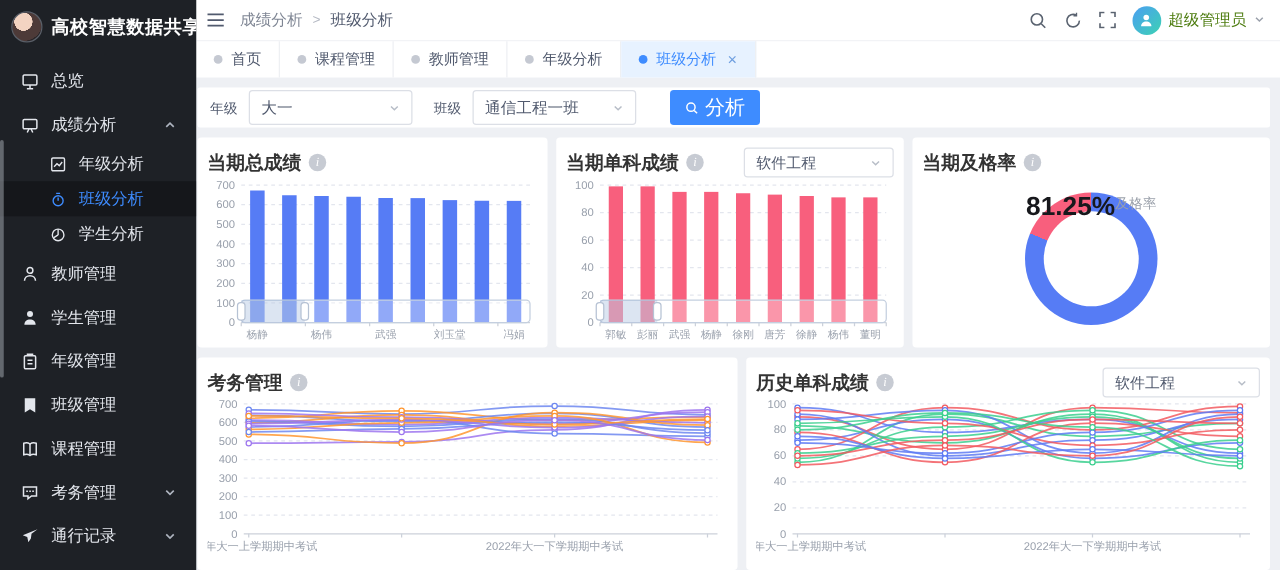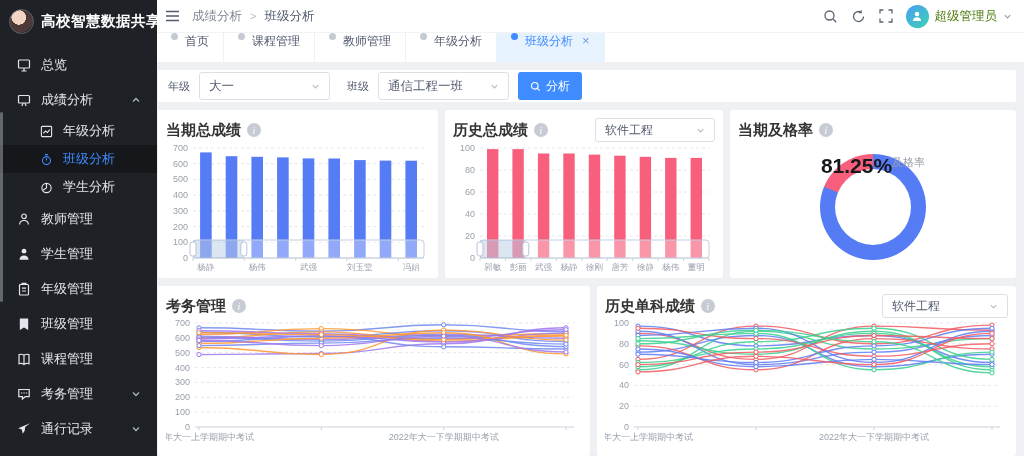--- a/index.html
+++ b/index.html
@@ -24,31 +24,31 @@
   .hamburger{display:flex;color:#515a6e}
   .crumb{font-size:12.5px;color:#7f8694;display:flex;gap:8px;align-items:center}
   .crumb .sep{color:#b5bac4;font-size:11px}
   .crumb .cur{color:#515a6e}
   .top-icons{margin-left:auto;display:flex;align-items:center;gap:13px;color:#5a6370}
   .tico{display:flex;cursor:pointer}
   .user{display:flex;align-items:center;gap:6px;cursor:pointer}
   .user-avatar{width:23px;height:23px;border-radius:50%;background:linear-gradient(135deg,#4b9ef2,#3cd2b4);display:flex;align-items:center;justify-content:center;color:#fff}
   .user-name{font-size:12.5px;color:#4d7c0f}
   .tabbar{height:30px;min-height:30px;background:#fff;display:flex;border-top:1px solid #f2f3f6}
-  .tab{display:flex;align-items:flex-start;gap:7px;padding:0 14px;font-size:12px;color:#515a6e;border-right:1px solid #eef0f3;cursor:pointer;white-space:nowrap}
+  .tab{display:flex;align-items:center;gap:7px;padding:0 14px;font-size:12px;color:#515a6e;border-right:1px solid #eef0f3;cursor:pointer;white-space:nowrap}
   .tab .dot{width:7px;height:7px;border-radius:50%;background:#c5c9d2}
   .tab.on{background:#e7f2ff;color:#3e8cff}
   .tab.on .dot{background:#3e8cff}
   .tab .x{font-size:13px;color:#6f9fe0;margin-left:2px}
   
   .filter-card{background:#fff;height:44px;margin:8px 8px 0 1px;display:flex;align-items:center;padding:0 10px;gap:9px;border-radius:2px}
   .flabel{font-size:11px;color:#515a6e}
   .sel{height:28px;border:1px solid #dcdfe6;border-radius:3px;display:flex;align-items:center;justify-content:space-between;padding:0 9px;width:131px;font-size:12.5px;color:#515a6e;background:#fff;cursor:pointer}
   .sel .chev{color:#b7bdc7;display:flex}
-  .btn{height:28px;background:#3e8cff;color:#fff;border:none;border-radius:3px;font-size:12px;display:flex;align-items:center;gap:5px;padding:0 12px;cursor:pointer;margin-left:0}
+  .btn{height:28px;background:#3e8cff;color:#fff;border:none;border-radius:3px;font-size:16px;display:flex;align-items:center;gap:5px;padding:0 12px;cursor:pointer;margin-left:18px}
   .row{display:flex;gap:7px;margin:8px 8px 0 1px}
   .card{background:#fff;border-radius:3px;padding:8px 8px 17px;overflow:hidden}
   .card-h{display:flex;align-items:center;gap:6px;height:24px}
   .card-title{font-size:15px;font-weight:bold;color:#333}
   .info{width:14px;height:14px;min-width:14px;border-radius:50%;background:#c7cbd3;color:#fff;font-size:10px;font-style:italic;font-family:"Liberation Serif",serif;display:flex;align-items:center;justify-content:center}
   .card-sel{margin-left:auto;width:120px;height:24px;font-size:12px}
   .c1{width:280px;height:168px}.c2{width:278px;height:168px}.c3{flex:1;height:168px}
   .c4{width:432px;height:170px}.c5{flex:1;height:170px}
   .donut-wrap{display:flex;align-items:center;justify-content:center;height:130px}
   .donut{width:106px;height:106px;border-radius:50%;position:relative}
@@ -337,21 +337,21 @@
           <text x="193.8" y="128" text-anchor="middle" font-size="8.5" fill="#9aa1ad">刘玉堂</text>
           <text x="245.2" y="128" text-anchor="middle" font-size="8.5" fill="#9aa1ad">冯娟</text>
           <rect x="27" y="98" width="231" height="18" rx="3" fill="rgba(255,255,255,0.35)" stroke="#c4cfdf"></rect>
           <rect x="27" y="98" width="50.8" height="18" fill="rgba(130,160,210,0.28)"></rect>
           <rect x="24.0" y="100" width="6" height="14" rx="2.5" fill="#fff" stroke="#b6c2d4"></rect>
           <rect x="74.8" y="100" width="6" height="14" rx="2.5" fill="#fff" stroke="#b6c2d4"></rect>
         </svg>
     </div>
     <div class="card c2">
       <div class="card-h">
-        <span class="card-title">历史总成绩</span>
+        <span class="card-title">当期单科成绩</span>
         <span class="info">i</span>
         <div class="sel card-sel">
           <span>软件工程</span>
           <span class="chev">
               <svg width="9" height="9" viewBox="0 0 10 10" fill="none" stroke="currentColor" stroke-width="1.3">
                 <path d="m2 3.5 3 3 3-3"></path>
               </svg>
             </span>
         </div>
       </div>

